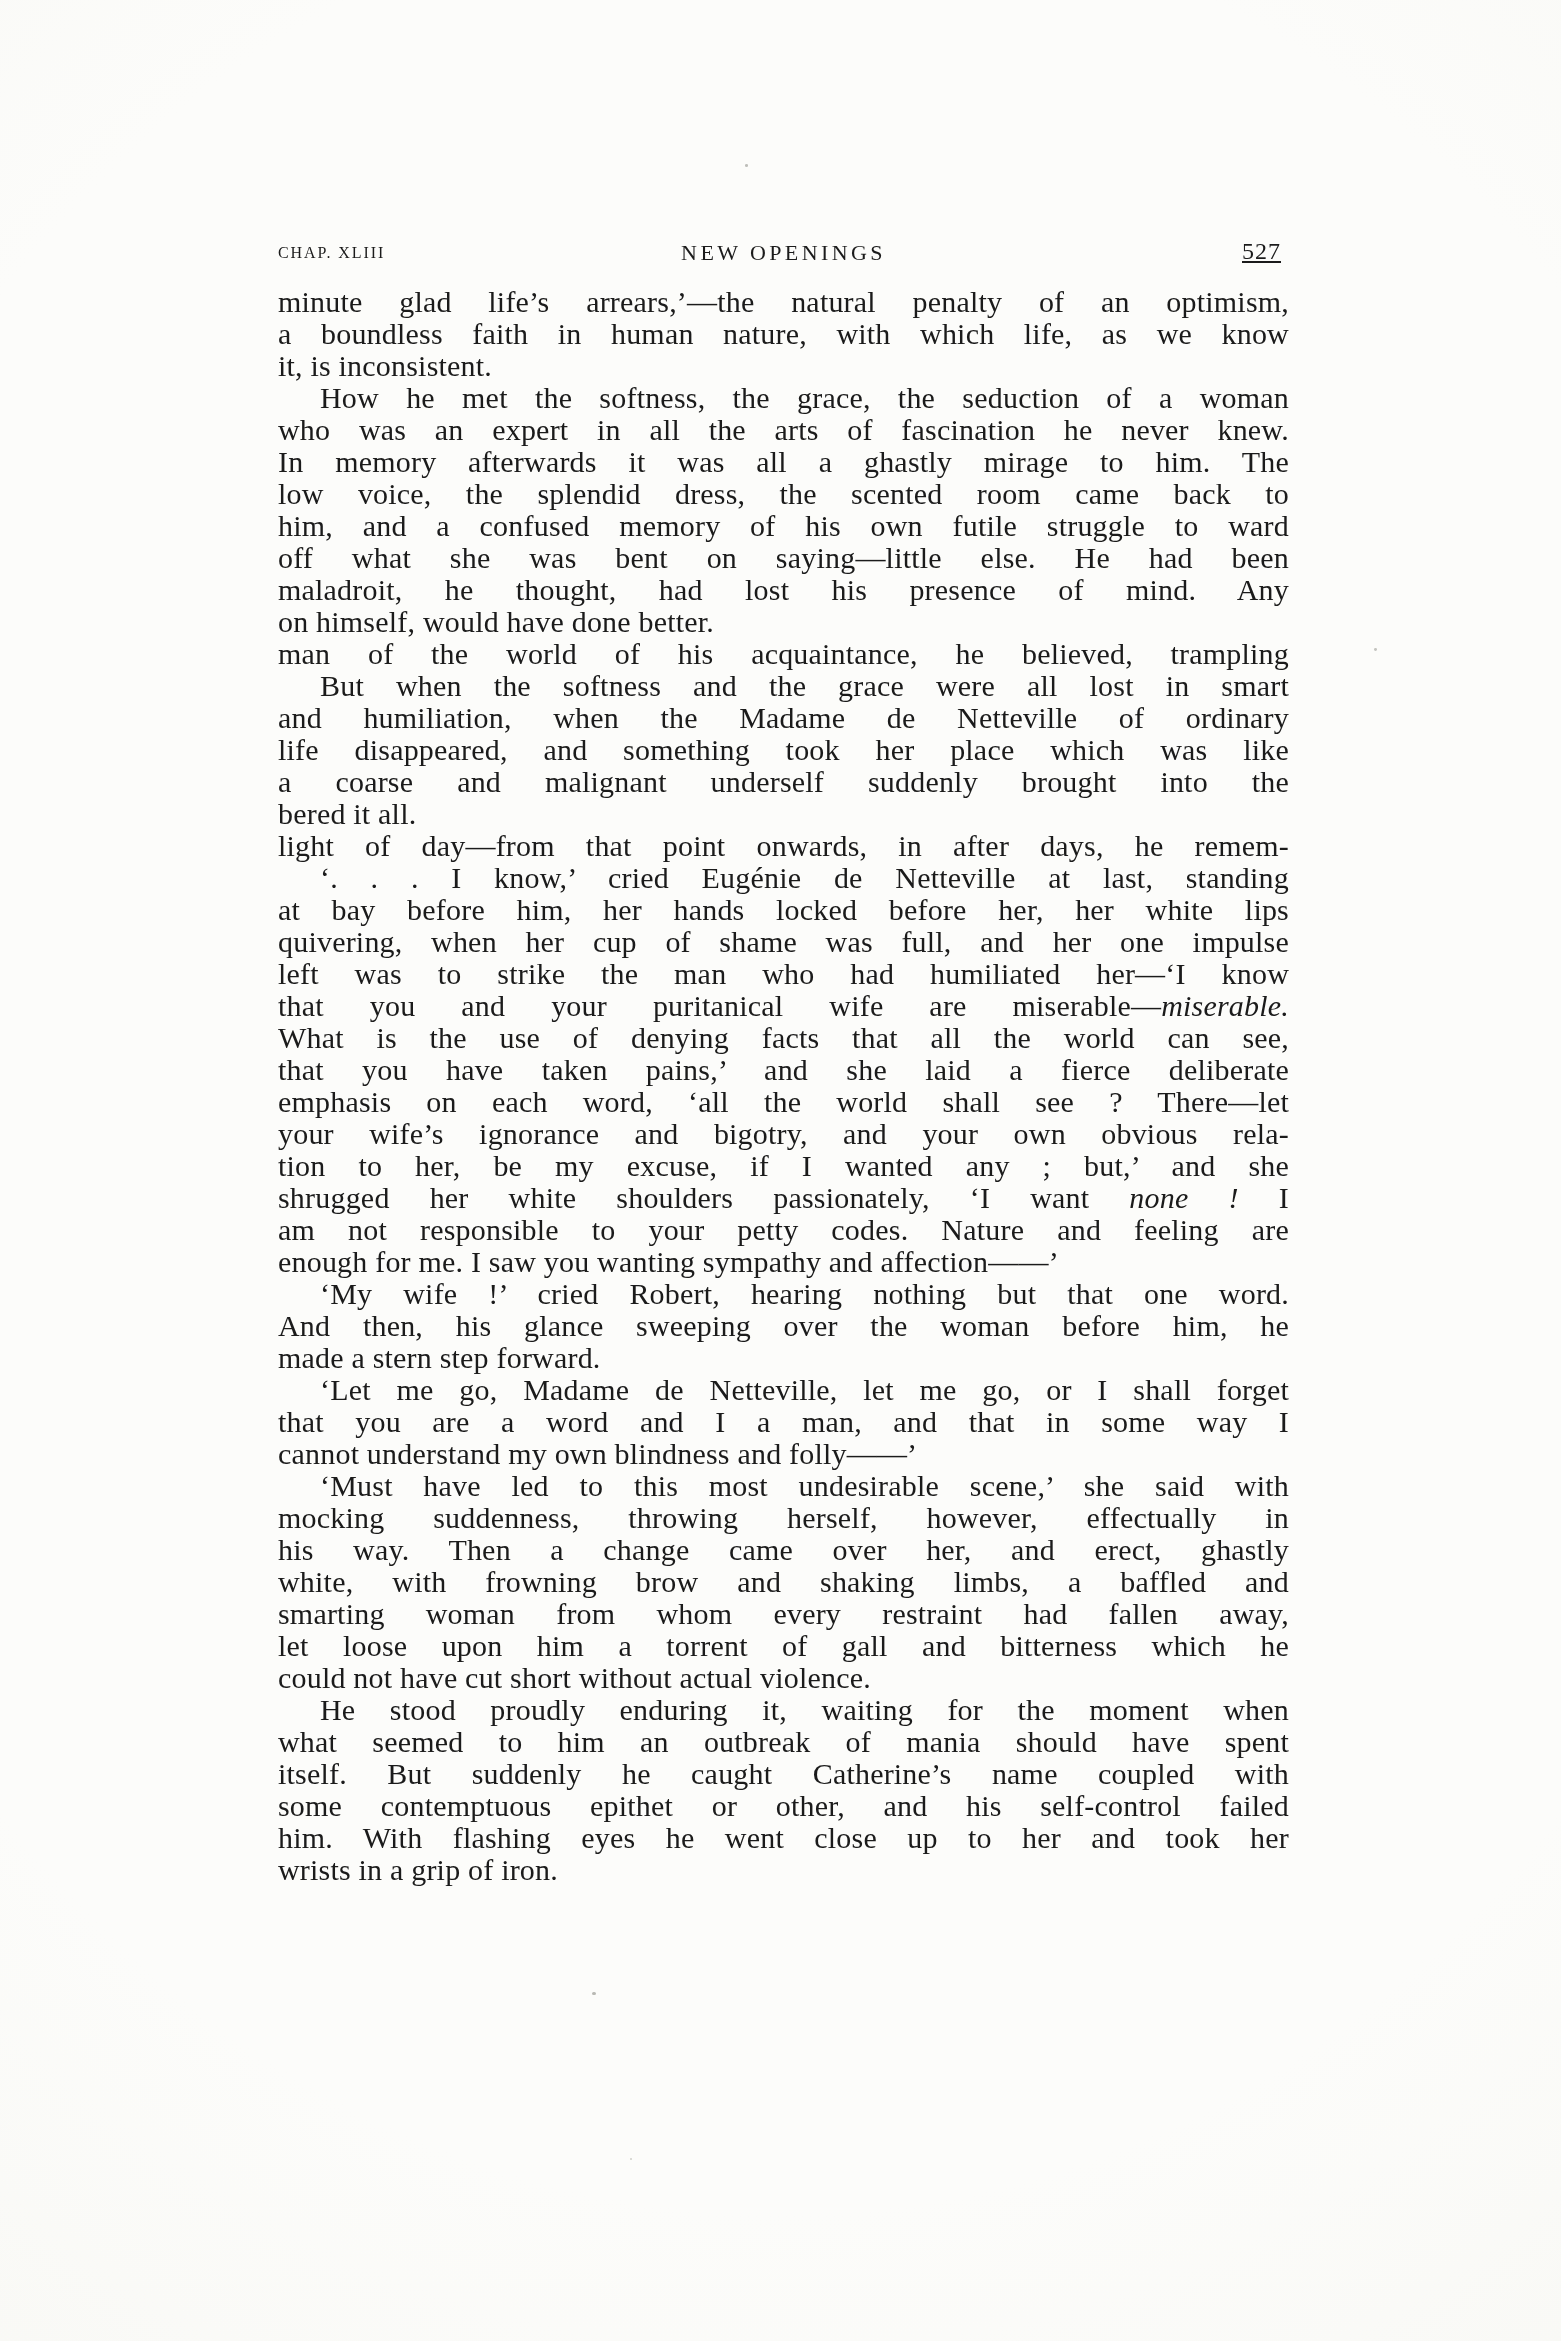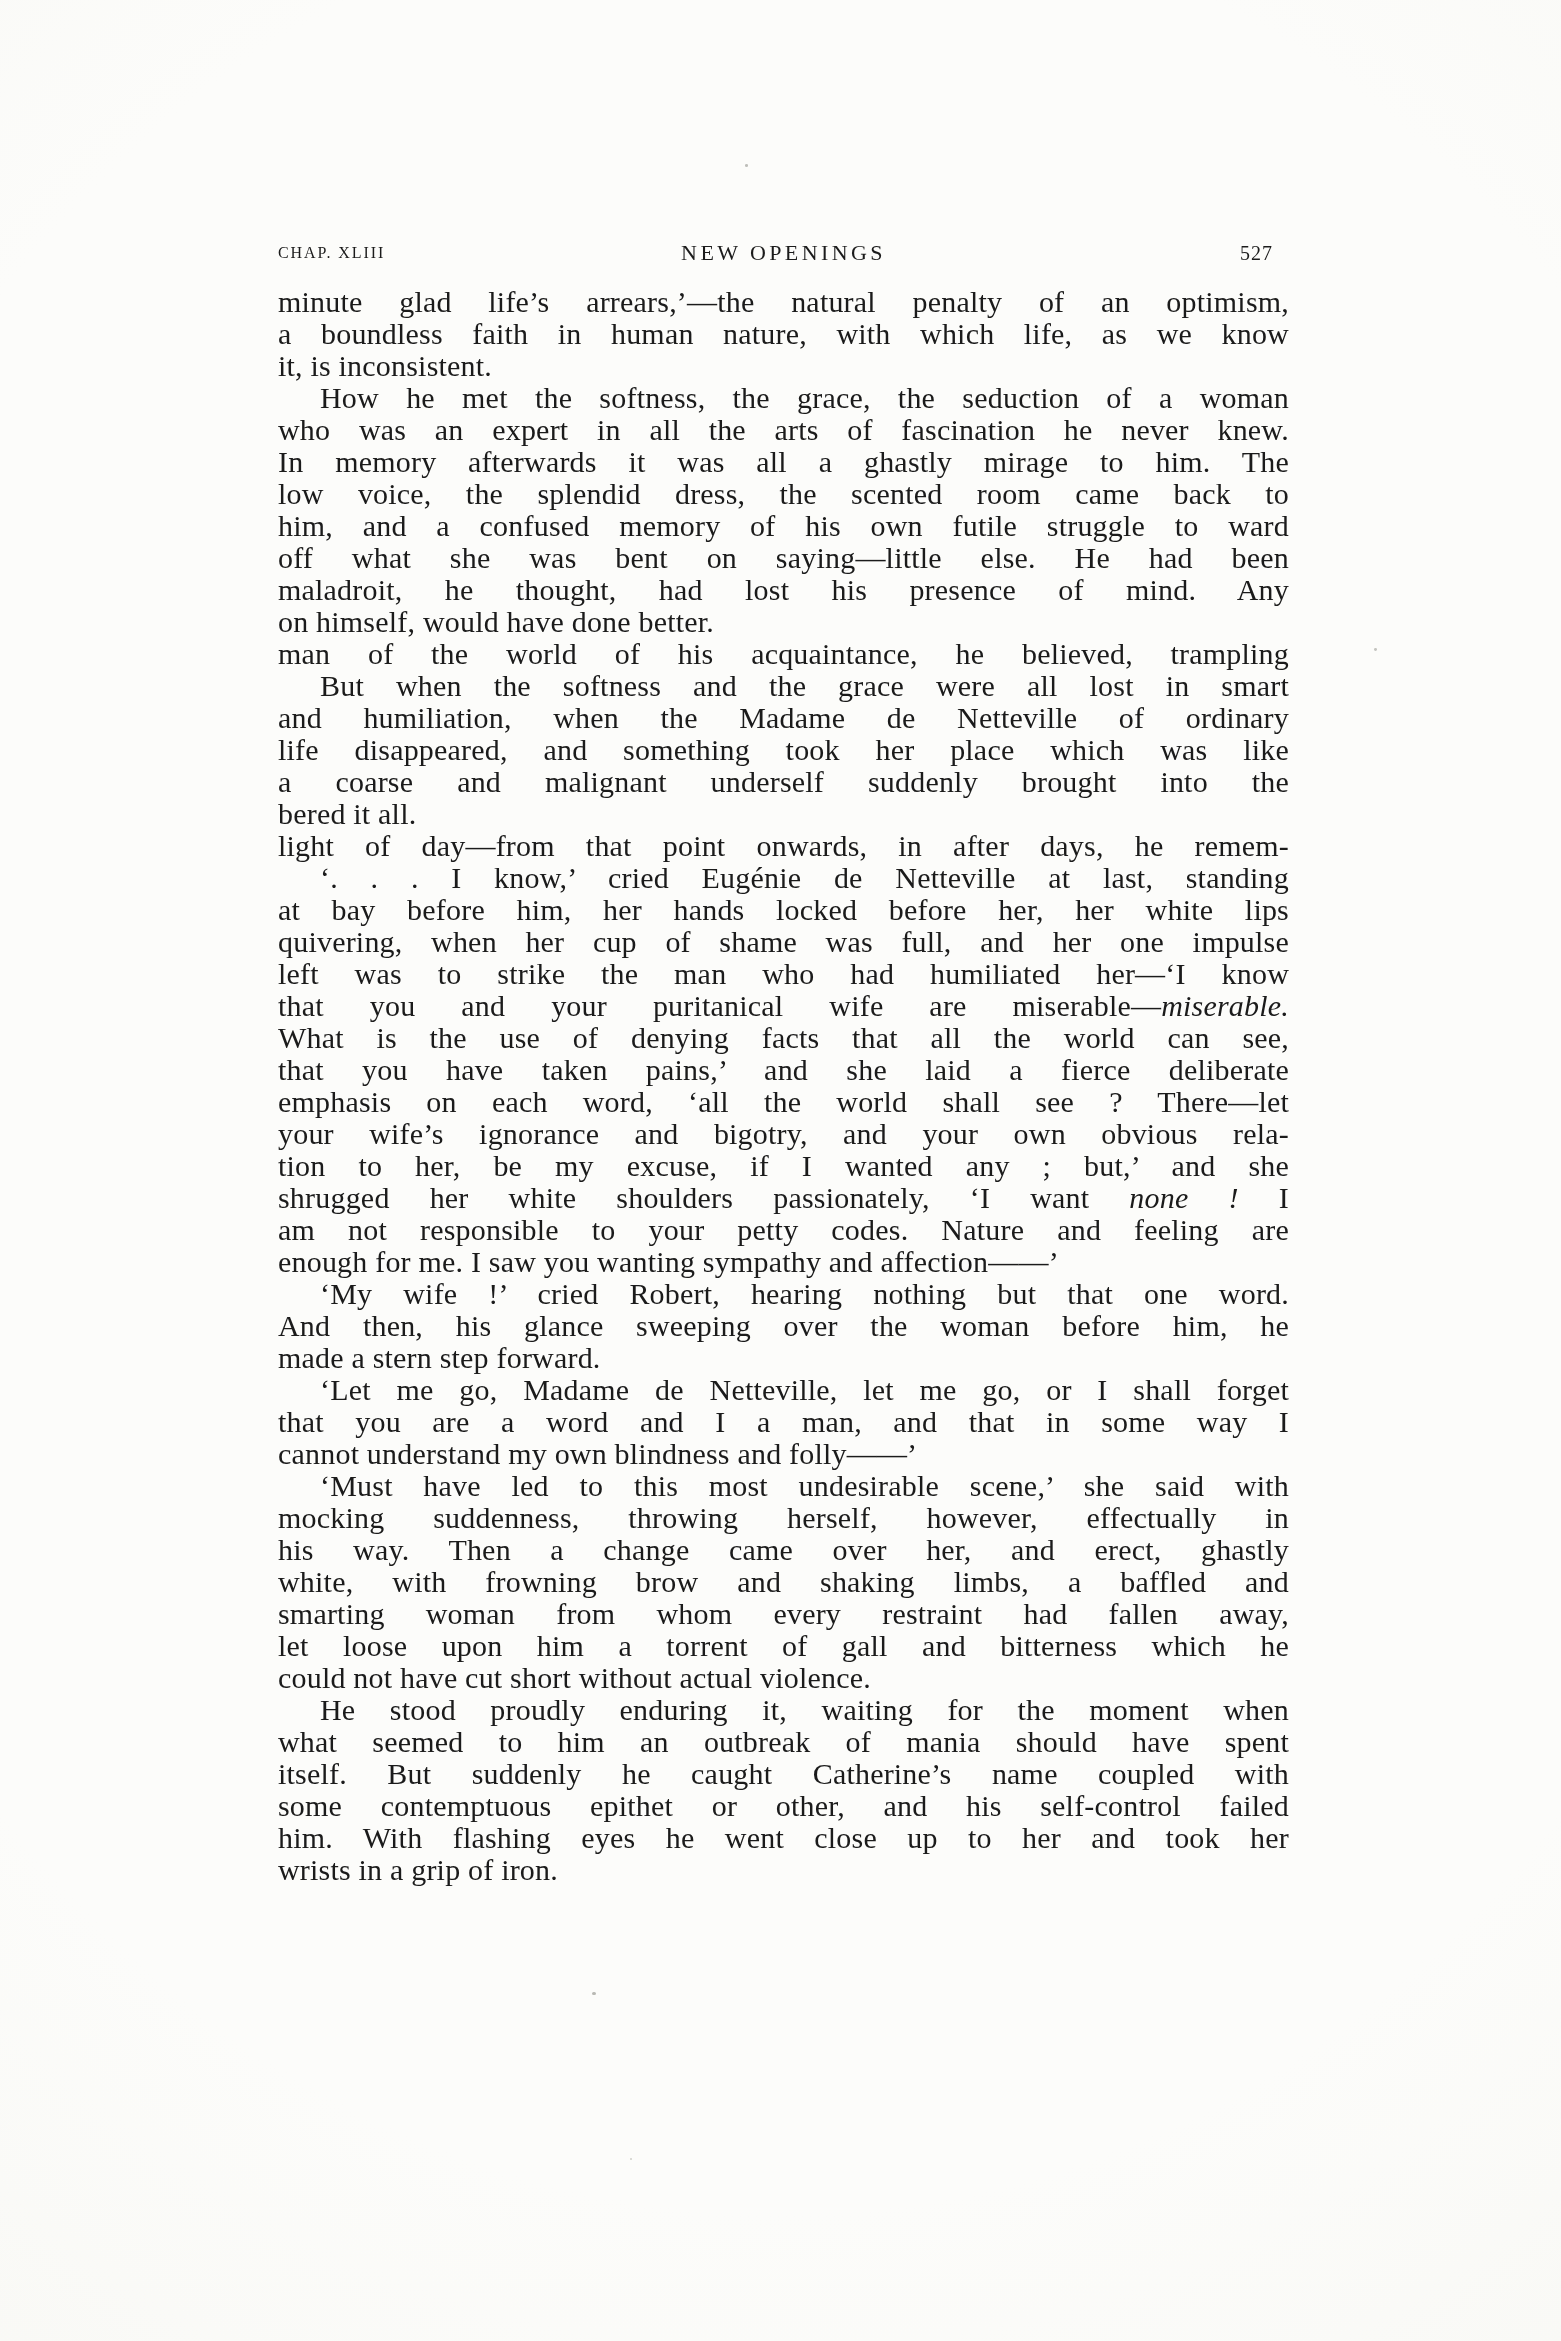--- a/index.html
+++ b/index.html
@@ -36,24 +36,25 @@
     position: absolute;
     left: 50%;
     transform: translateX(-50%);
     bottom: 0;
     font-size: 22px;
     letter-spacing: 3.4px;
     white-space: nowrap;
   }
   .page-number {
     position: absolute;
-    right: 16px;
+    right: 8px;
     bottom: 1.4px;
-    font-size: 20px;
+    font-size: 24px;
     letter-spacing: 1px;
+    text-decoration: underline;
   }
   .text-block {
     position: absolute;
     left: 278px;
     top: 286px;
     width: 1011px;
     font-size: 30px;
     line-height: 32px;
     letter-spacing: 0.2px;
   }

